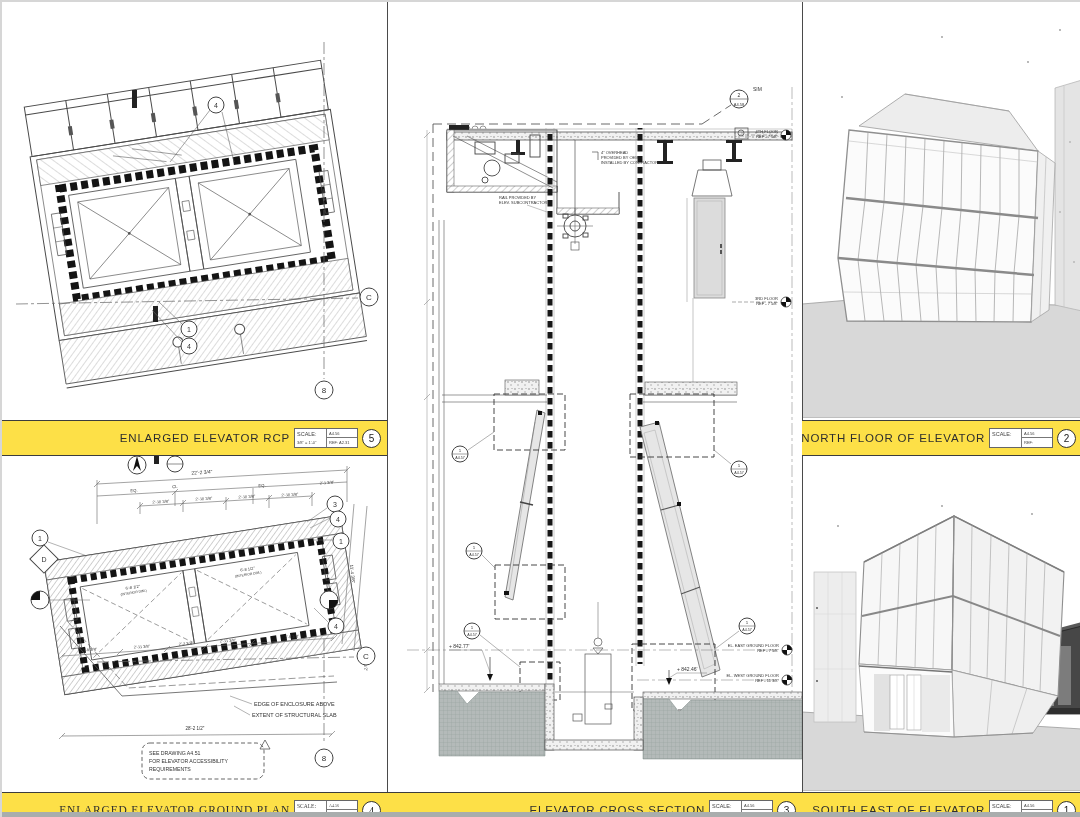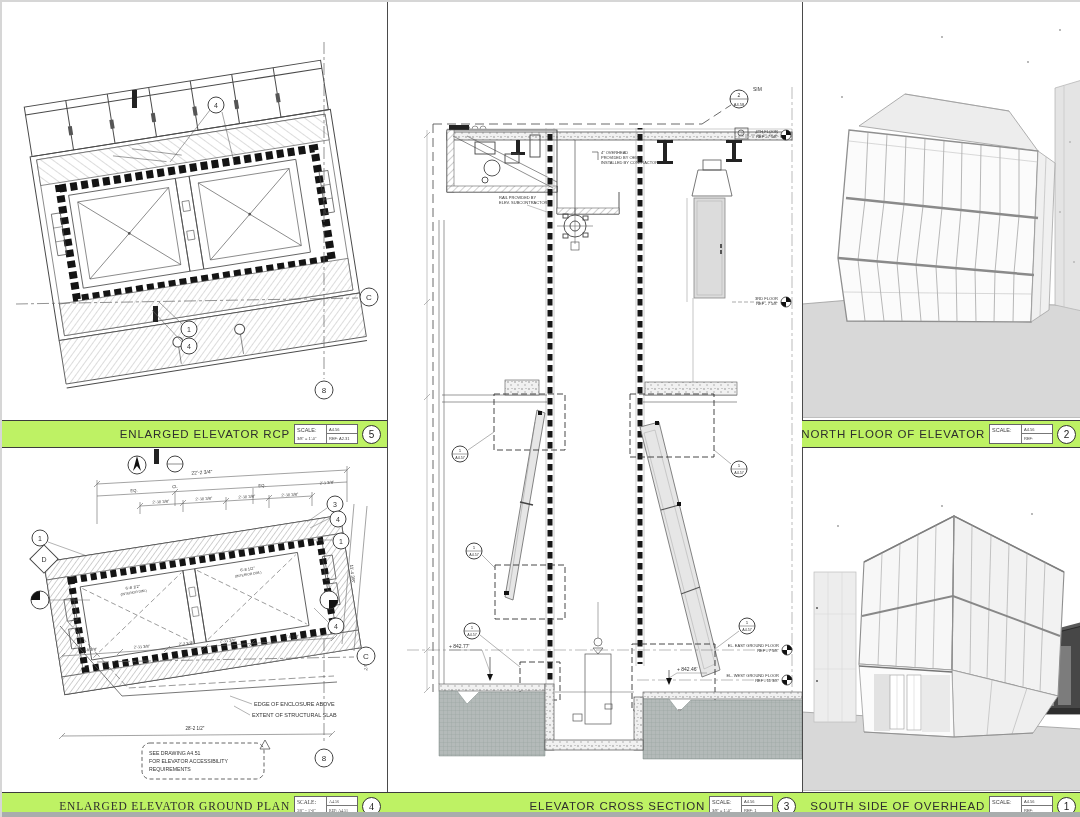--- a/index.html
+++ b/index.html
@@ -1,22 +1,22 @@
 <!DOCTYPE html>
 <html><head>
 <meta charset="utf-8">
 <style>
   html,body{margin:0;padding:0;background:#ffffff;}
   .sheet{position:relative;width:1080px;height:817px;background:#fff;overflow:hidden;
          font-family:"Liberation Sans",sans-serif;border-top:2px solid #d6d6d6;border-left:2px solid #d6d6d6;box-sizing:border-box;}
   .bottom-strip{position:absolute;left:0;top:810px;width:1080px;height:7px;background:#a9adad;}
   .vline{position:absolute;top:0;width:1px;height:810px;background:#4a4a4a;}
   .hline{position:absolute;height:1px;background:#4a4a4a;}
-  .titlebar{position:absolute;height:28px;border-top:1px solid #3c3c3c;border-bottom:1px solid #3c3c3c;
-            display:flex;align-items:center;justify-content:flex-end;gap:4px;padding-right:6px;box-sizing:border-box;background:#bef264;}
+  .titlebar{position:absolute;height:36px;border-top:1px solid #3c3c3c;border-bottom:1px solid #3c3c3c;
+            display:flex;align-items:center;justify-content:flex-end;gap:4px;padding-right:6px;box-sizing:border-box;background:#fde047;}
   .tb-title{font-size:11.5px;letter-spacing:.8px;color:#2e2e2e;white-space:nowrap;}
   .tb-scale{display:grid;grid-template-columns:32px 30px;grid-template-rows:9px 9px;border:1px solid #666;background:#fff;}
   .tb-scale div{display:flex;align-items:center;padding-left:2px;color:#444;overflow:hidden;white-space:nowrap;}
   .tb-sl{font-size:5.5px;border-right:1px solid #777;}
   .tb-sv{font-size:4px;border-right:1px solid #777;}
   .tb-sh{font-size:4px;border-bottom:1px solid #777;}
   .tb-rf{font-size:4px;}
   .tb-num{width:17px;height:17px;border:1px solid #333;border-radius:50%;display:flex;align-items:center;justify-content:center;
           font-size:10px;color:#222;background:#fff;flex:0 0 auto;}
   svg{position:absolute;}
@@ -594,21 +594,21 @@
     <span class="tb-scale">
       <div class="tb-sl">SCALE:</div>
       <div class="tb-sh">A4.56</div>
       <div class="tb-sv"></div>
       <div class="tb-rf">REF:</div>
     </span>
     <span class="tb-num">2</span>
   </div>
 
   <div class="titlebar" style="left:800px;top:790px;width:280px;">
-    <span class="tb-title">SOUTH SIDE OF OVERHEAD</span>
+    <span class="tb-title">SOUTH EAST OF ELEVATOR</span>
     <span class="tb-scale">
       <div class="tb-sl">SCALE:</div>
       <div class="tb-sh">A4.56</div>
       <div class="tb-sv"></div>
       <div class="tb-rf">REF:</div>
     </span>
     <span class="tb-num">1</span>
   </div>
 
   <div class="bottom-strip"></div>

